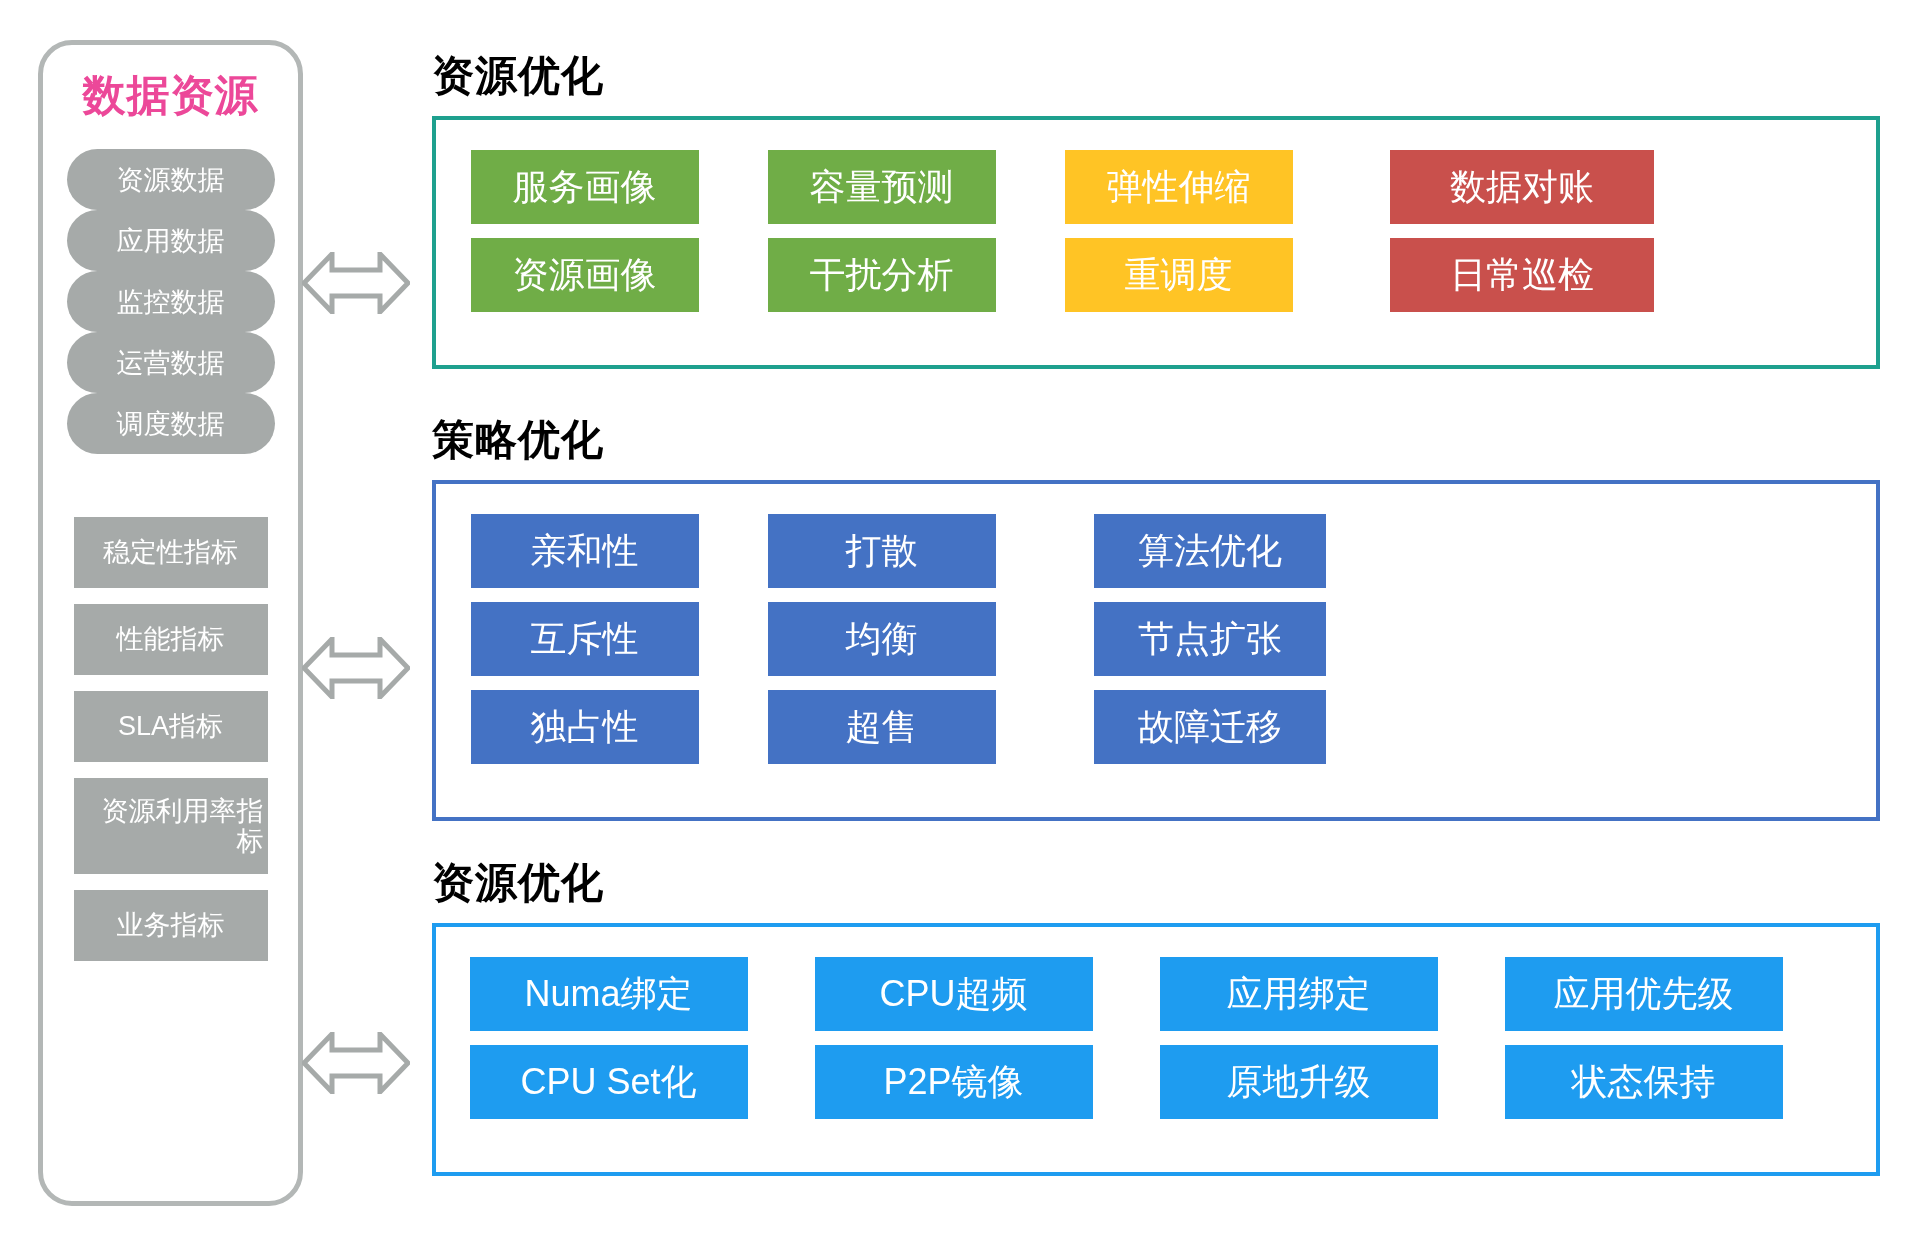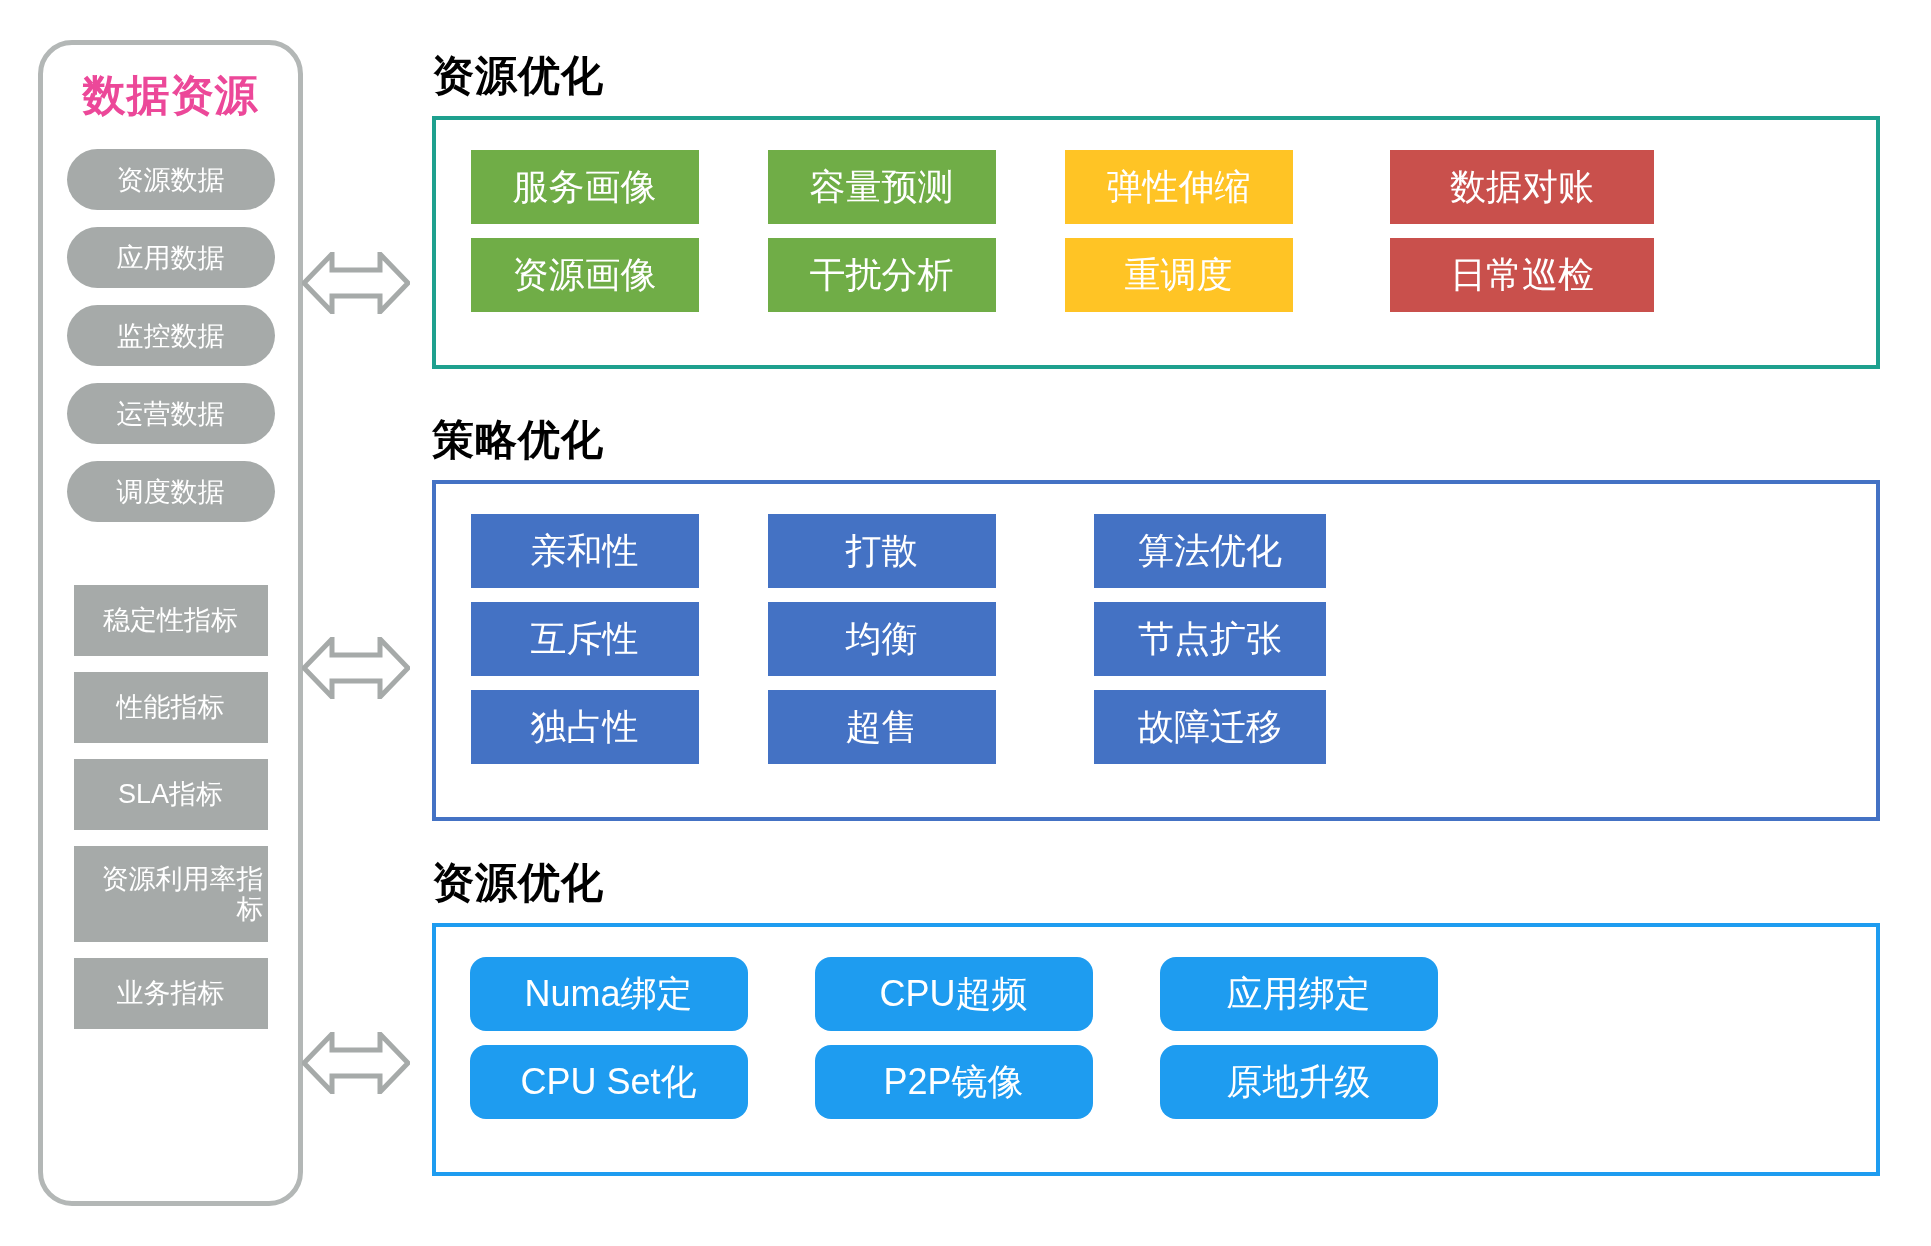--- a/index.html
+++ b/index.html
@@ -38,21 +38,20 @@
     font-weight: bold;
     color: #ec4899;
     letter-spacing: 1px;
     margin-bottom: 24px;
     white-space: nowrap;
   }
   .pill-group {
     display: flex;
     flex-direction: column;
     align-items: center;
-    gap: 17px;
     width: 100%;
   }
   .pill {
     width: 208px;
     height: 61px;
     background: #a6aaa9;
     border-radius: 31px;
     color: #ffffff;
     font-size: 27px;
     display: flex;
@@ -140,21 +139,21 @@
 
   
   #sec-res .section-box { border-color: #1e9cf0; }
   #sec-res .col { width: 345px; }
   #sec-res .chip { width: 278px; height: 74px; }
 
   .c-green  { background: #70ad47; }
   .c-amber  { background: #ffc425; }
   .c-red    { background: #c9504c; }
   .c-blue   { background: #4472c4; }
-  .c-cyan   { background: #1e9cf0; border-radius: 16px; }
+  .c-cyan   { background: #1e9cf0; }
 </style>
 </head>
 <body>
 
 <div id="canvas">
 
   <div class="sidebar">
     <div class="sidebar-title">数据资源</div>
 
     <div class="pill-group">
@@ -243,16 +242,20 @@
         <div class="chip c-cyan">CPU Set化</div>
       </div>
       <div class="col">
         <div class="chip c-cyan">CPU超频</div>
         <div class="chip c-cyan">P2P镜像</div>
       </div>
       <div class="col">
         <div class="chip c-cyan">应用绑定</div>
         <div class="chip c-cyan">原地升级</div>
       </div>
+      <div class="col">
+        <div class="chip c-cyan">应用优先级</div>
+        <div class="chip c-cyan">状态保持</div>
+      </div>
     </div>
   </div>
 
 </div>
 
 </body></html>

